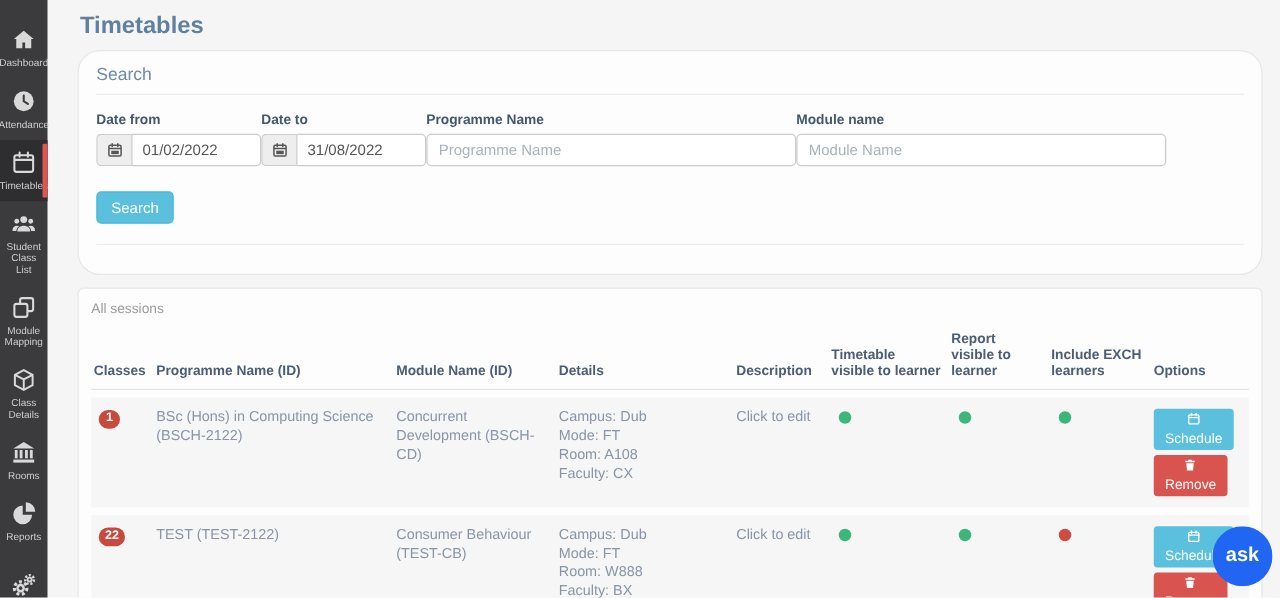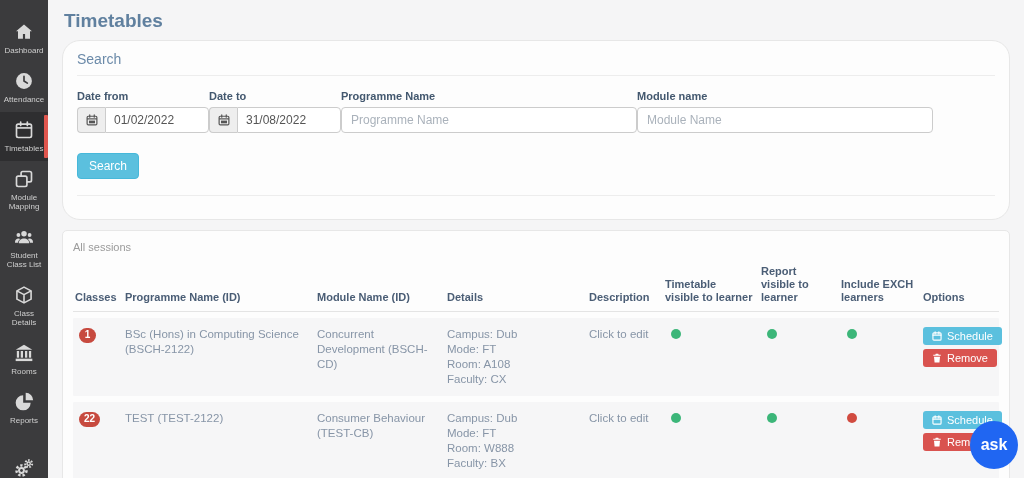--- a/index.html
+++ b/index.html
@@ -4,21 +4,21 @@
 <style>
   * { margin:0; padding:0; box-sizing:border-box; }
   html,body { width:1024px; height:478px; overflow:hidden; }
   body {
     font-family:"Liberation Sans", sans-serif;
     background:#f5f5f6;
     color:#333;
   }
   
   .sidebar {
-    position:fixed; left:0; top:0; width:48px; height:478px;
+    position:fixed; left:0; top:0; width:38px; height:478px;
     background:#3b3b3d; z-index:10;
     display:flex; flex-direction:column; align-items:stretch;
     padding-top:14px;
   }
   .side-item {
     position:relative;
     display:flex; flex-direction:column; align-items:center;
     padding:8px 2px; cursor:pointer;
     color:#d9d9d9;
   }
@@ -89,21 +89,21 @@
     display:inline-block; min-width:17px; text-align:center;
     background:#c74a3f; color:#fff; font-size:10px; font-weight:bold;
     border-radius:9px; padding:2.5px 5px; margin-left:4px; line-height:10px;
   }
   .click-edit { cursor:pointer; }
   .dot { display:inline-block; width:10px; height:10px; border-radius:50%; margin-left:6px; margin-top:2px; cursor:pointer; }
   .opt-btns { display:flex; flex-direction:column; gap:4px; align-items:flex-start; }
   .btn-sm {
     display:inline-flex; align-items:center; gap:5px;
     border:none; border-radius:3px; color:#fff; font-size:11px;
-    padding:3px 9px; cursor:pointer; font-family:"Liberation Sans", sans-serif;
+    padding:3px 9px; cursor:pointer; font-family:"Liberation Sans", sans-serif;flex-direction:column;
   }
   .btn-schedule { background:#5bc0de; }
   .btn-remove { background:#d9534f; }
   .btn-sm svg { width:10px; height:10px; }
   
   .ask-btn {
     position:fixed; right:6px; bottom:9px; width:48px; height:48px;
     border-radius:50%; background:#2066f2; border:none;
     color:#fff; font-size:16px; font-weight:bold; cursor:pointer; z-index:20;
     font-family:"Liberation Sans", sans-serif;
@@ -132,42 +132,42 @@
   </div>
   <div class="side-item active">
     <span class="icn">
       <svg viewBox="0 0 24 24" width="20" height="20">
           <rect x="3" y="5" width="18" height="16" rx="2" fill="none" stroke="currentColor" stroke-width="2"></rect>
           <path d="M3 9.5h18" stroke="currentColor" stroke-width="2"></path>
           <path d="M8 2.5v4M16 2.5v4" stroke="currentColor" stroke-width="2" stroke-linecap="round"></path>
         </svg>
     </span>
     <span class="lbl">Timetables</span>
-  </div>
-  <div class="side-item">
-    <span class="icn">
-      <svg viewBox="0 0 24 24" width="20" height="20">
-          <rect x="8.5" y="3" width="12.5" height="12.5" rx="2" fill="none" stroke="currentColor" stroke-width="2"></rect>
-          <rect x="3" y="8.5" width="12.5" height="12.5" rx="2" fill="#3b3b3d" stroke="currentColor" stroke-width="2"></rect>
-        </svg>
-    </span>
-    <span class="lbl">Module Mapping</span>
   </div>
   <div class="side-item">
     <span class="icn">
       <svg viewBox="0 0 24 24" width="20" height="20" fill="currentColor">
           <circle cx="5.3" cy="9.6" r="2.3"></circle>
           <path d="M1.2 18c0-2.5 1.9-4.2 4.1-4.2.9 0 1.7.3 2.3.7-1.7 1.2-2.7 2.8-2.7 4.5H1.2z"></path>
           <circle cx="18.7" cy="9.6" r="2.3"></circle>
           <path d="M22.8 18c0-2.5-1.9-4.2-4.1-4.2-.9 0-1.7.3-2.3.7 1.7 1.2 2.7 2.8 2.7 4.5h3.7z"></path>
           <circle cx="12" cy="8" r="3.3"></circle>
           <path d="M5.8 19c0-3.1 2.8-5.2 6.2-5.2s6.2 2.1 6.2 5.2v.4H5.8z"></path>
         </svg>
     </span>
     <span class="lbl">Student Class List</span>
+  </div>
+  <div class="side-item">
+    <span class="icn">
+      <svg viewBox="0 0 24 24" width="20" height="20">
+          <rect x="8.5" y="3" width="12.5" height="12.5" rx="2" fill="none" stroke="currentColor" stroke-width="2"></rect>
+          <rect x="3" y="8.5" width="12.5" height="12.5" rx="2" fill="#3b3b3d" stroke="currentColor" stroke-width="2"></rect>
+        </svg>
+    </span>
+    <span class="lbl">Module Mapping</span>
   </div>
   <div class="side-item">
     <span class="icn">
       <svg viewBox="0 0 24 24" width="20" height="20" fill="none" stroke="currentColor" stroke-width="1.9" stroke-linejoin="round">
           <path d="M12 2.5l8.5 4.5v10L12 21.5 3.5 17V7z"></path>
           <path d="M3.5 7L12 11.5 20.5 7M12 11.5v10"></path>
         </svg>
     </span>
     <span class="lbl">Class Details</span>
   </div>

